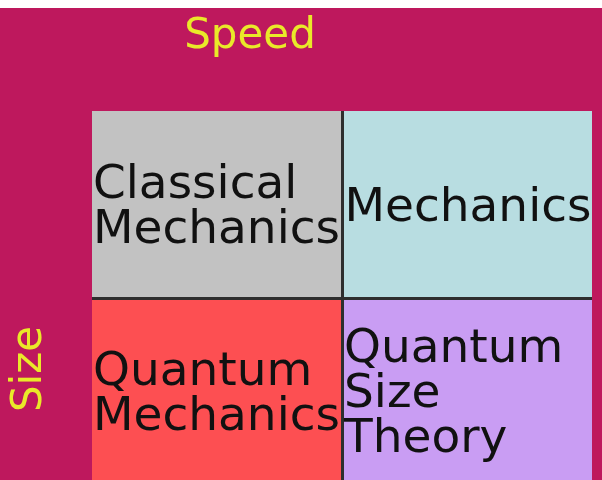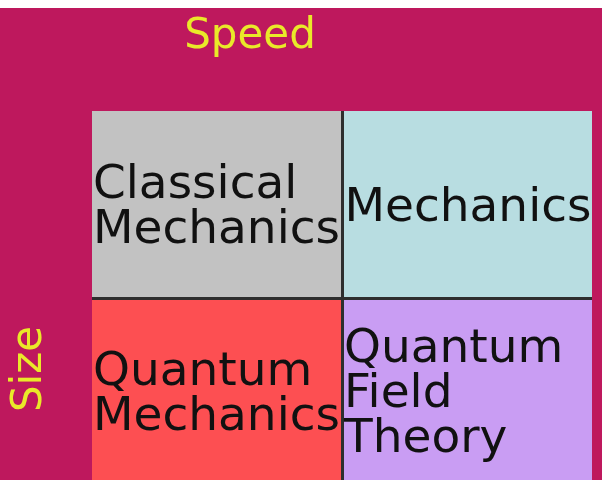--- a/index.html
+++ b/index.html
@@ -79,18 +79,18 @@
     <div class="quadrant" style="background-color: rgb(253, 79, 82); color: rgb(17, 17, 17);">
       <div class="quadrant-text">
         <div>Quantum</div>
         <div>Mechanics</div>
       </div>
     </div>
 
     <div class="quadrant" style="background-color: rgb(201, 157, 243); color: rgb(17, 17, 17);">
       <div class="quadrant-text">
         <div>Quantum</div>
-        <div>Field Theory</div>
+        <div>Size Theory</div>
       </div>
     </div>
 
   </div>
 </div>
 
 </body></html>

